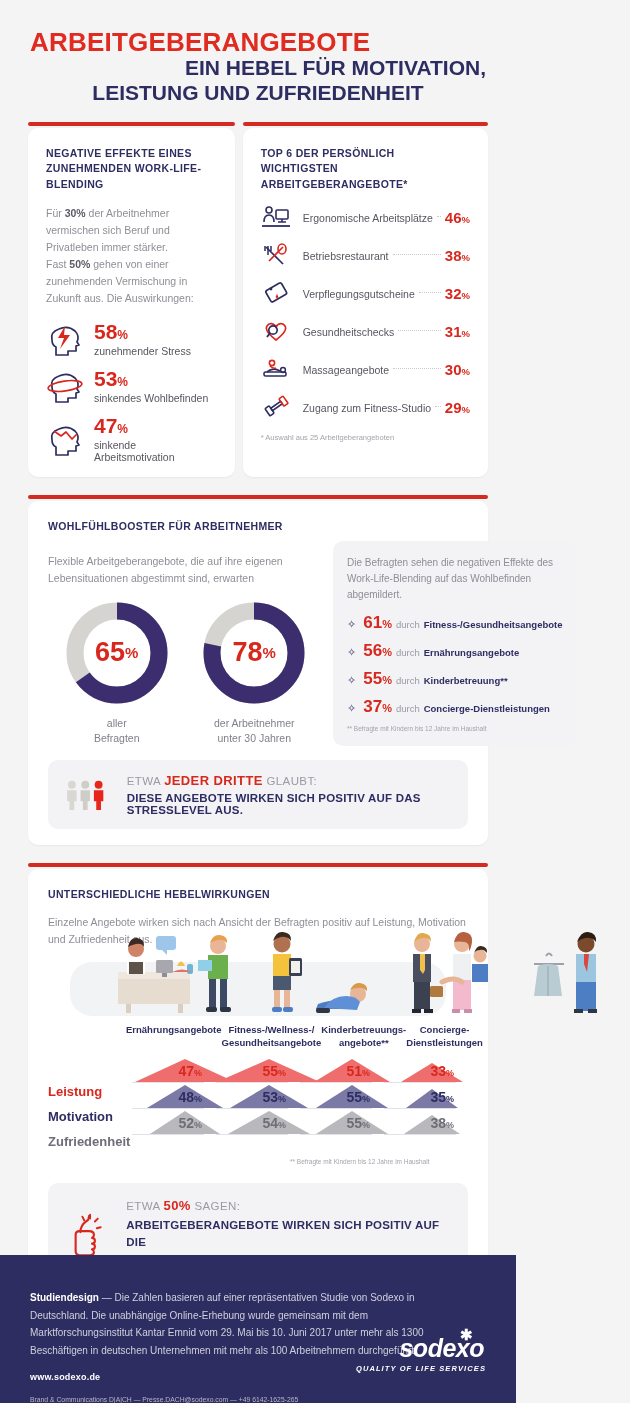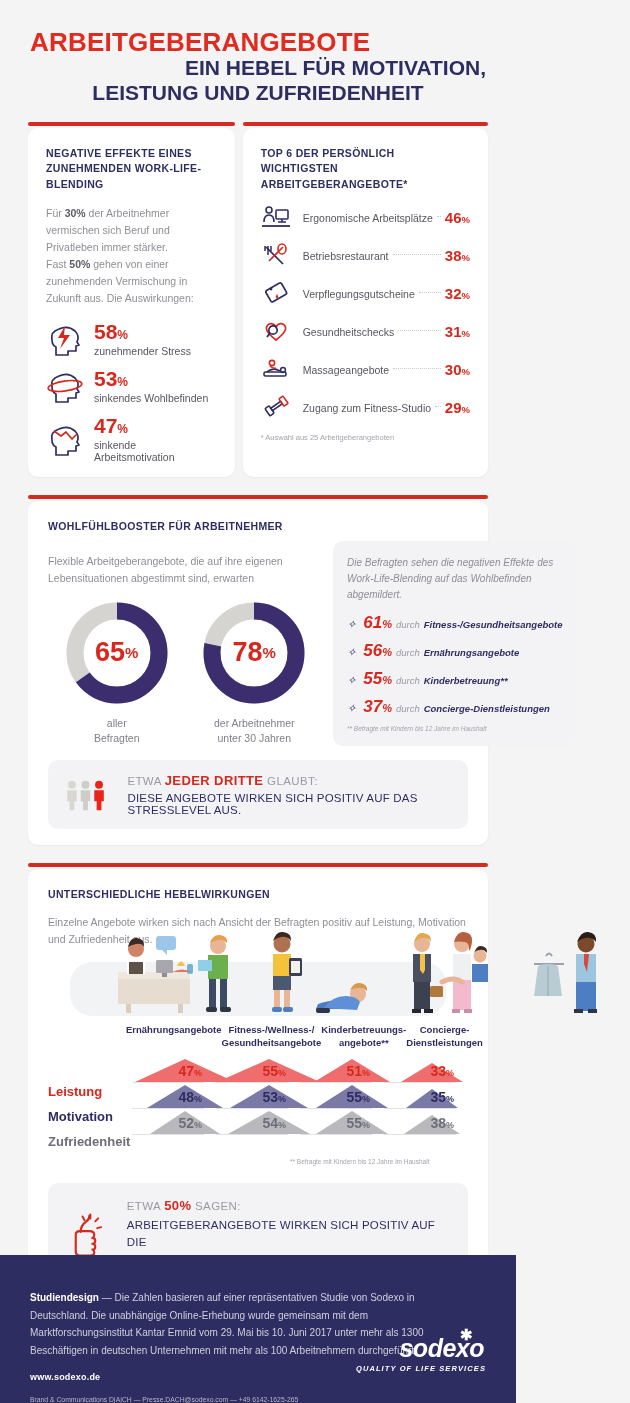--- a/index.html
+++ b/index.html
@@ -52,35 +52,35 @@
   .donuts{width:275px;flex:0 0 275px;}
   .donut-row{display:flex;justify-content:space-around;margin-top:12px;}
   .donut-wrap{text-align:center;}
   .donut{position:relative;width:108px;height:108px;}
   .donut svg{display:block;}
   .donut .ctr{position:absolute;inset:0;display:flex;align-items:center;justify-content:center;
     font-size:27px;font-weight:bold;color:#d8281e;}
   .donut .ctr small{font-size:15px;}
   .donut-cap{font-size:10.5px;color:#7f7f89;line-height:1.45;margin-top:9px;}
 
-  .grayblock{flex:1;background:#f3f3f5;border-radius:10px;padding:14px 14px 10px 14px;font-style:italic;}
+  .grayblock{flex:1;background:#f3f3f5;border-radius:10px;padding:14px 14px 10px 14px;}
   .grayblock .intro{font-size:10px;color:#8e8e96;line-height:1.6;}
   .gb-item{display:flex;align-items:baseline;margin-top:11px;}
   .gb-item .chev{color:#2e2d62;font-size:11px;margin-right:7px;line-height:1;}
   .gb-item .p{font-size:17px;font-weight:bold;color:#d8281e;line-height:1;}
   .gb-item .p small{font-size:11px;}
   .gb-item .d{font-size:9.5px;color:#9a9aa3;margin:0 4px;}
   .gb-item .n{font-size:9.5px;font-weight:bold;color:#2e2d62;}
   .gb-note{font-size:6.5px;color:#a3a3ad;margin-top:10px;}
 
   
   .banner{background:#f3f3f5;border-radius:10px;margin:14px 0 0 0;padding:13px 16px;display:flex;align-items:center;gap:14px;}
   .banner .b-txt .l1{font-size:11.5px;color:#9a9aa3;letter-spacing:.4px;}
   .banner .b-txt .l1 b{color:#d8281e;font-weight:bold;font-size:13px;}
-  .banner .b-txt .l2{font-size:11.5px;font-weight:normal;color:#2e2d62;letter-spacing:.2px;margin-top:4px;}
+  .banner .b-txt .l2{font-size:11.5px;font-weight:bold;color:#2e2d62;letter-spacing:.2px;margin-top:4px;}
 
   
   .illus{background:#f2f3f5;border-radius:22px;height:54px;margin:14px 22px 0 22px;position:relative;}
   .scene{position:absolute;left:0;right:0;bottom:0;height:100px;}
 
   .colhead{display:flex;margin-top:8px;padding:0 10px;}
   .colhead > div{flex:1;text-align:center;font-size:9.5px;font-weight:bold;color:#2e2d62;line-height:1.35;}
 
   .chart{display:flex;margin-top:8px;}
   .rowlabels{width:78px;flex:0 0 78px;padding-top:22px;}

